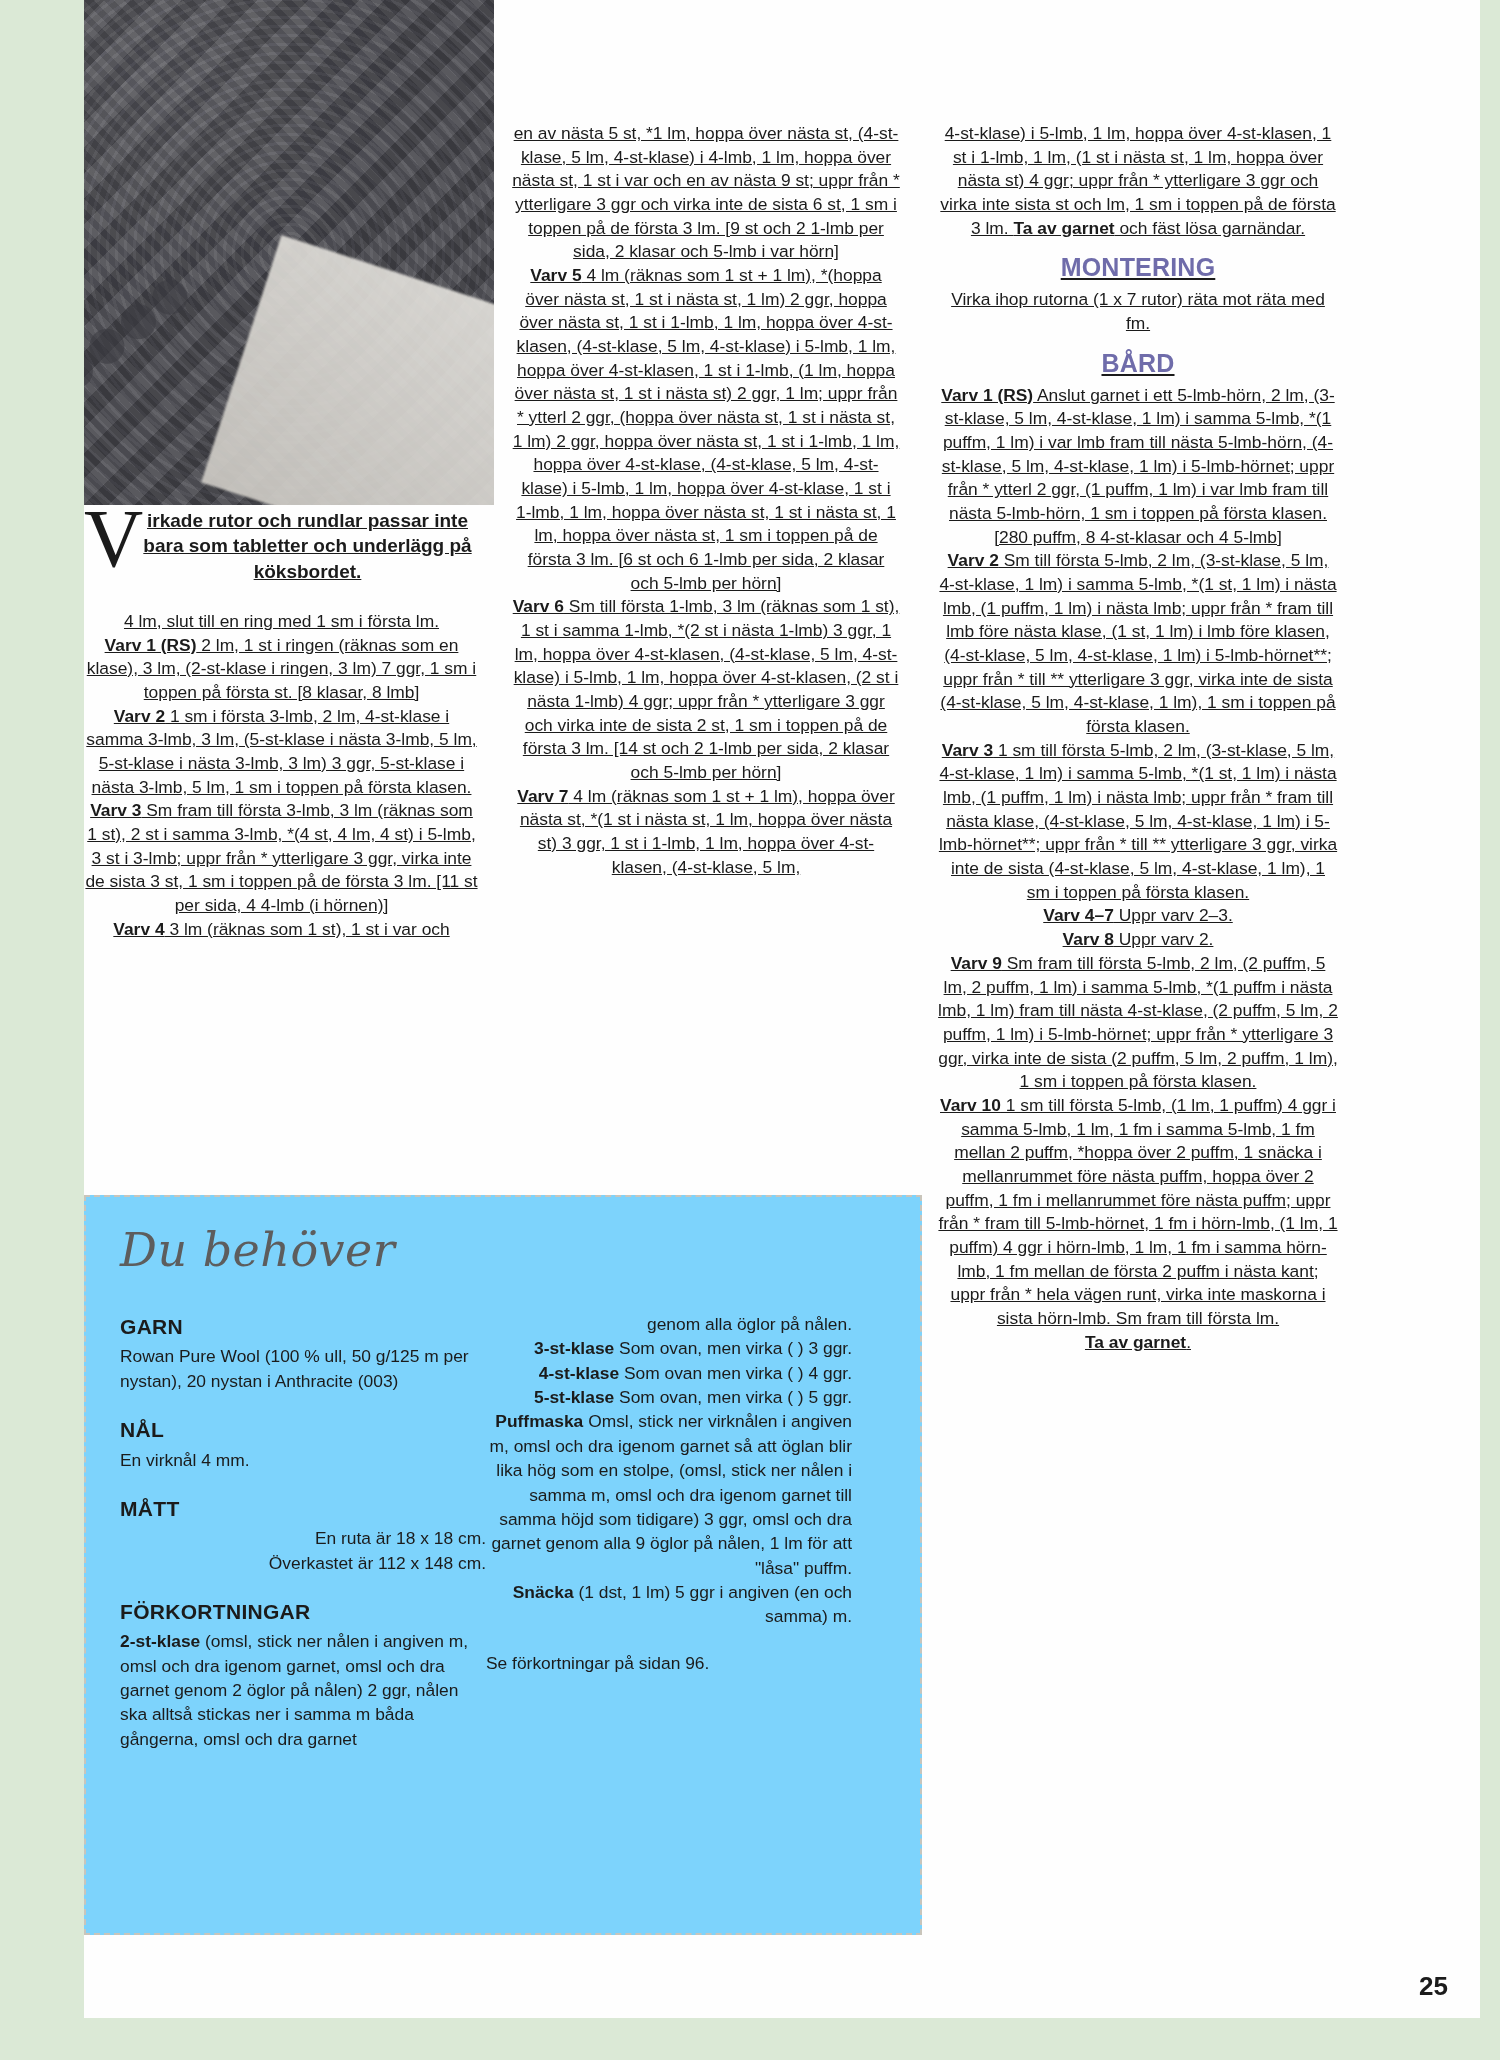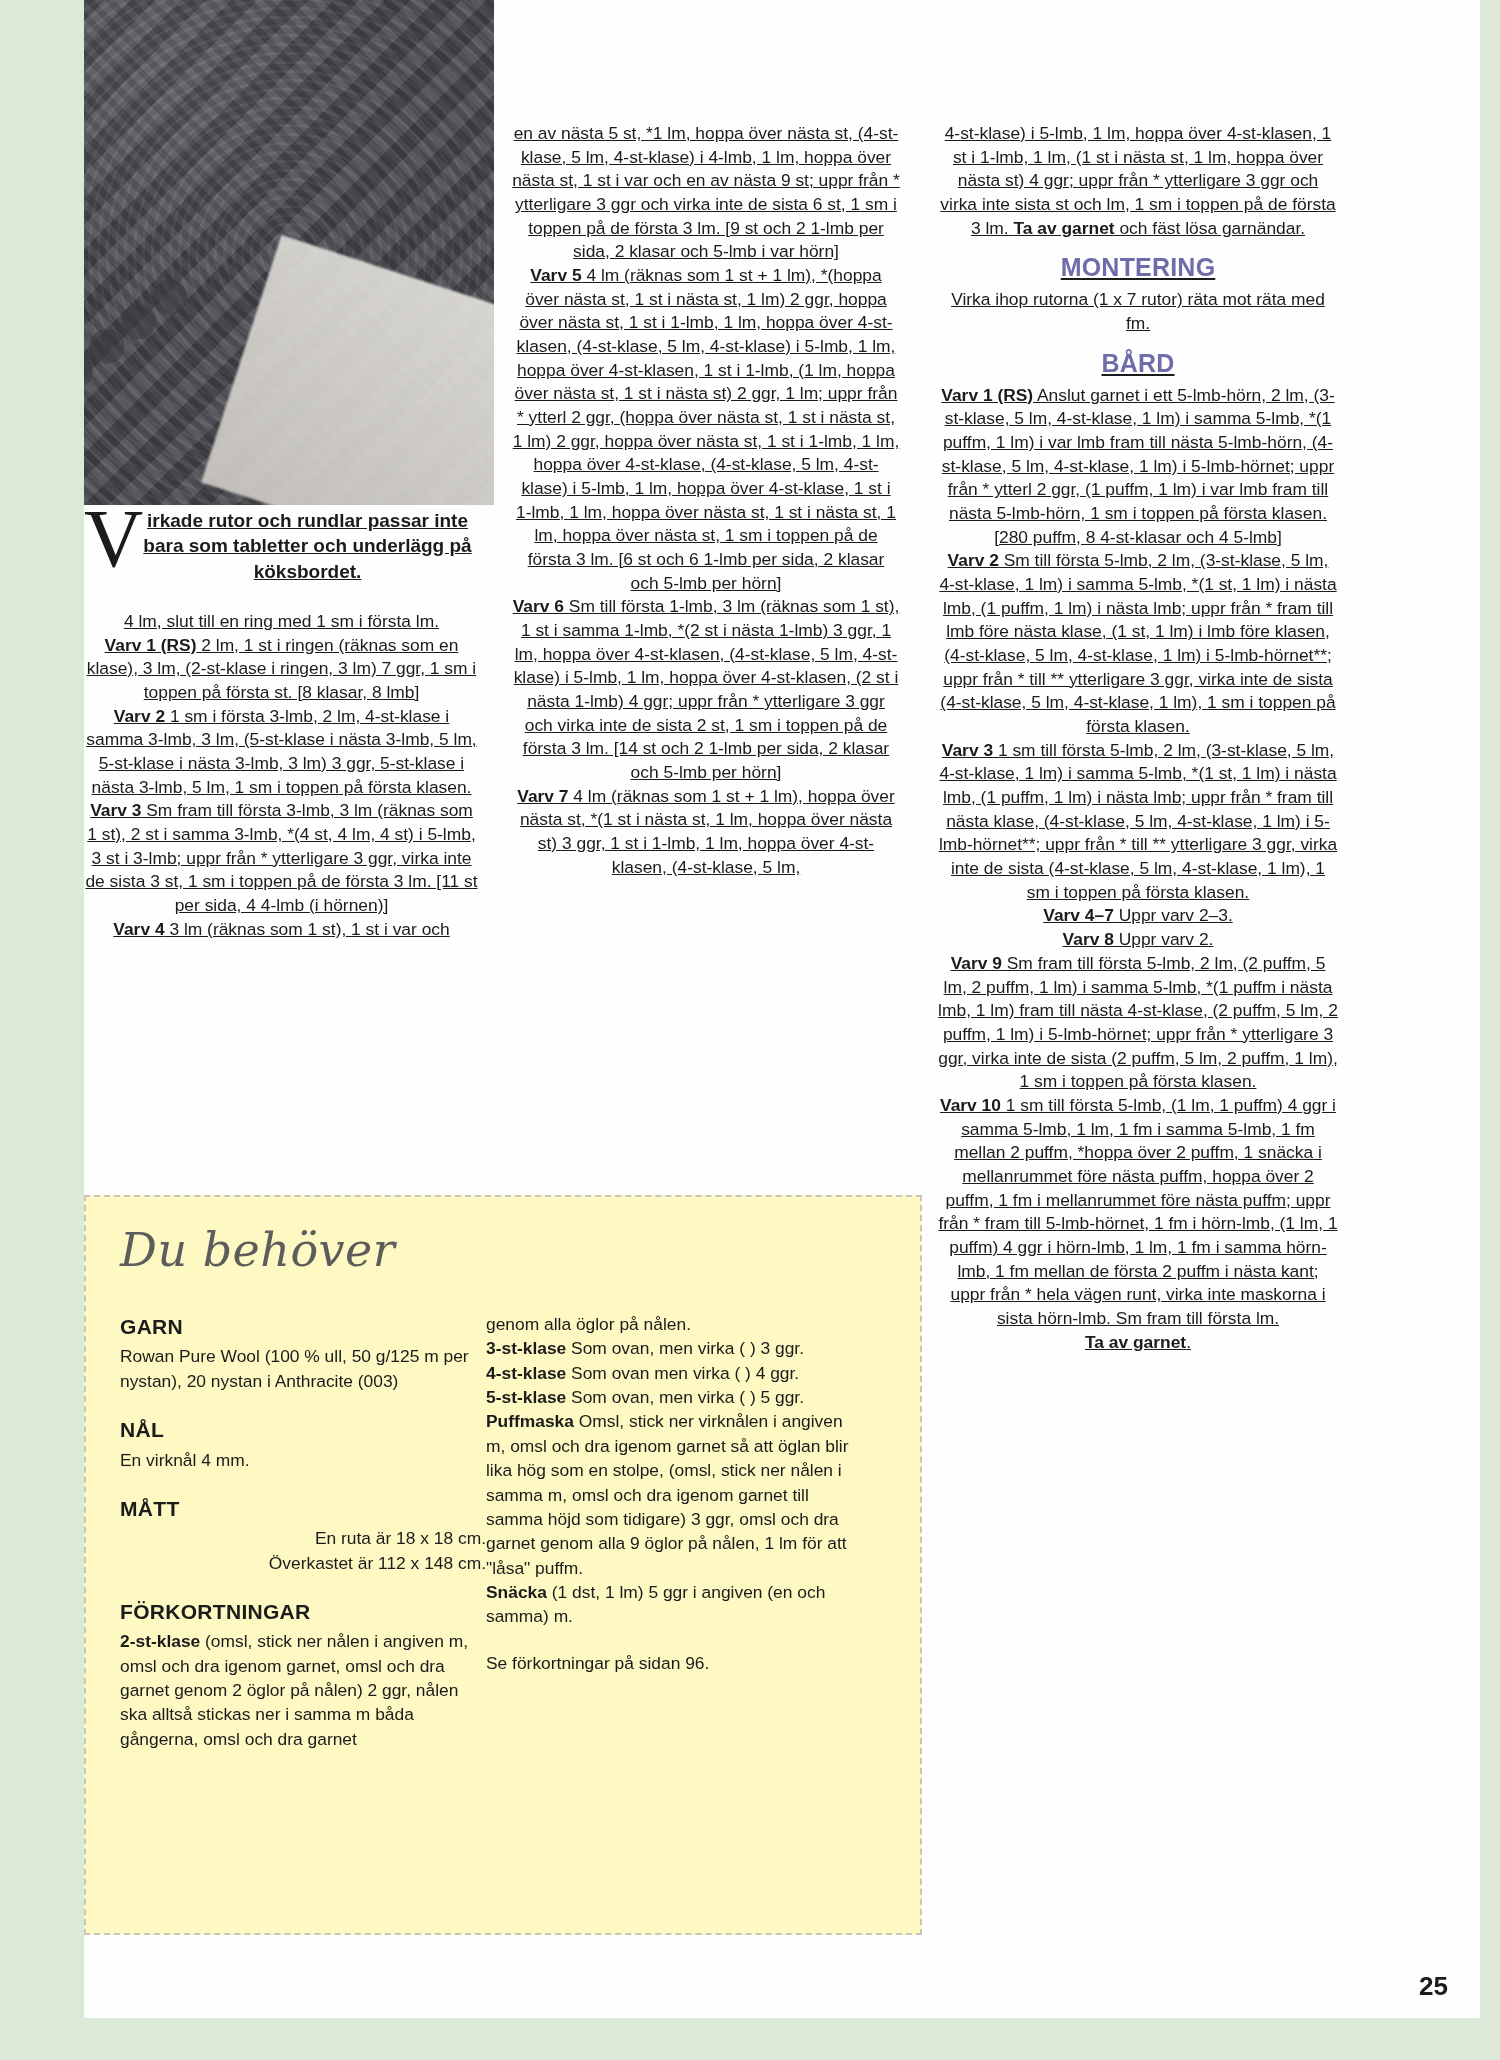--- a/index.html
+++ b/index.html
@@ -117,21 +117,21 @@
     font-weight: bold;
     letter-spacing: 0.2px;
   }
   p.body { margin: 0 0 0 0; }
 
   
   .needbox {
     position: absolute;
     left: 84px; top: 1195px;
     width: 838px; height: 740px;
-    background: #fef9c3;
+    background: #7dd3fc;
     border: 2px dashed #c9c5bb;
   }
   .needbox-title {
     font-family: "DejaVu Serif", serif;
     font-style: italic;
     font-size: 46px;
     color: #5d5d5d;
     margin: 26px 0 16px 34px;
     letter-spacing: 0.5px;
   }
@@ -226,21 +226,21 @@
         <h3 class="needhead">MÅTT</h3>
         <p style="white-space: pre-line; text-align: right;">En ruta är 18 x 18 cm.
 Överkastet är 112 x 148 cm.</p>
       </div>
       <div class="need-block">
         <h3 class="needhead">FÖRKORTNINGAR</h3>
         <p style="white-space: pre-line;"><b>2-st-klase</b> (omsl, stick ner nålen i angiven m, omsl och dra igenom garnet, omsl och dra garnet genom 2 öglor på nålen) 2 ggr, nålen ska alltså stickas ner i samma m båda gångerna, omsl och dra garnet</p>
       </div>
     </div>
     <div class="need-col">
-      <p style="white-space: pre-line;">genom alla öglor på nålen.
+      <p style="white-space: pre-line; text-align: right;">genom alla öglor på nålen.
 <b>3-st-klase</b> Som ovan, men virka ( ) 3 ggr.
 <b>4-st-klase</b> Som ovan men virka ( ) 4 ggr.
 <b>5-st-klase</b> Som ovan, men virka ( ) 5 ggr.
 <b>Puffmaska</b> Omsl, stick ner virknålen i angiven m, omsl och dra igenom garnet så att öglan blir lika hög som en stolpe, (omsl, stick ner nålen i samma m, omsl och dra igenom garnet till samma höjd som tidigare) 3 ggr, omsl och dra garnet genom alla 9 öglor på nålen, 1 lm för att "låsa" puffm.
 <b>Snäcka</b> (1 dst, 1 lm) 5 ggr i angiven (en och samma) m.</p>
       <p style="margin-top: 22px;">Se förkortningar på sidan 96.</p>
     </div>
   </div>
 </div>
 

